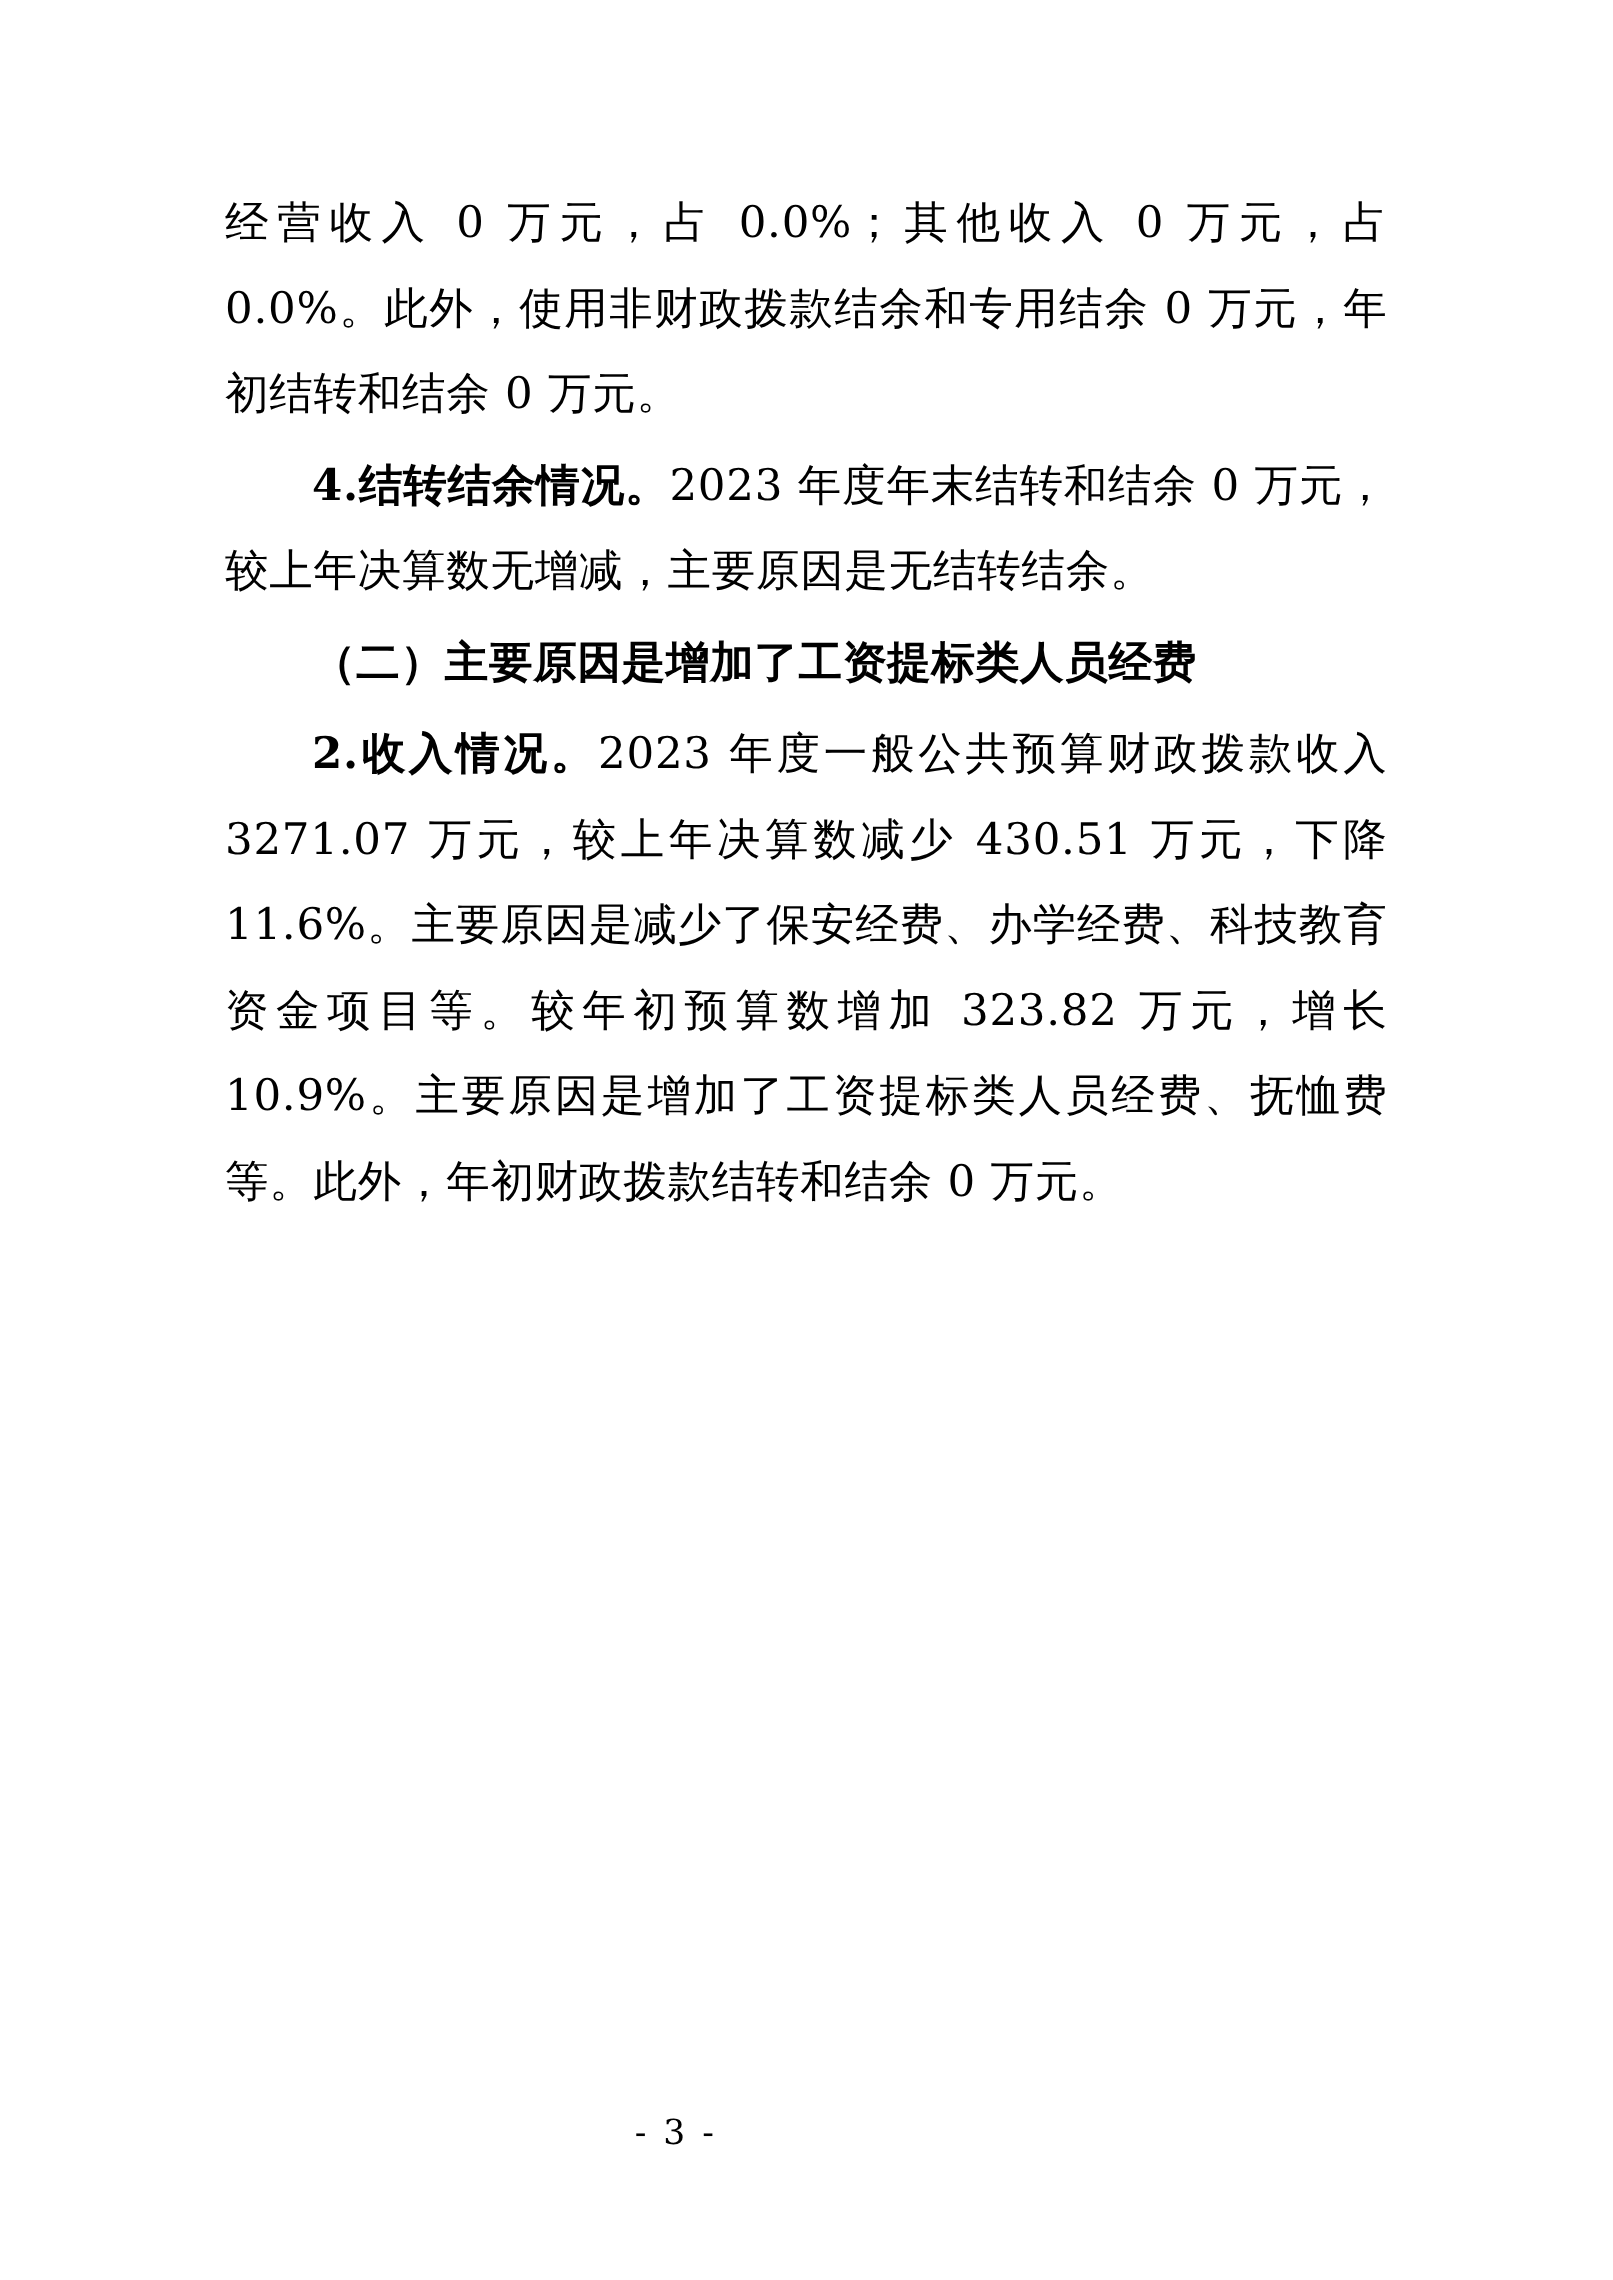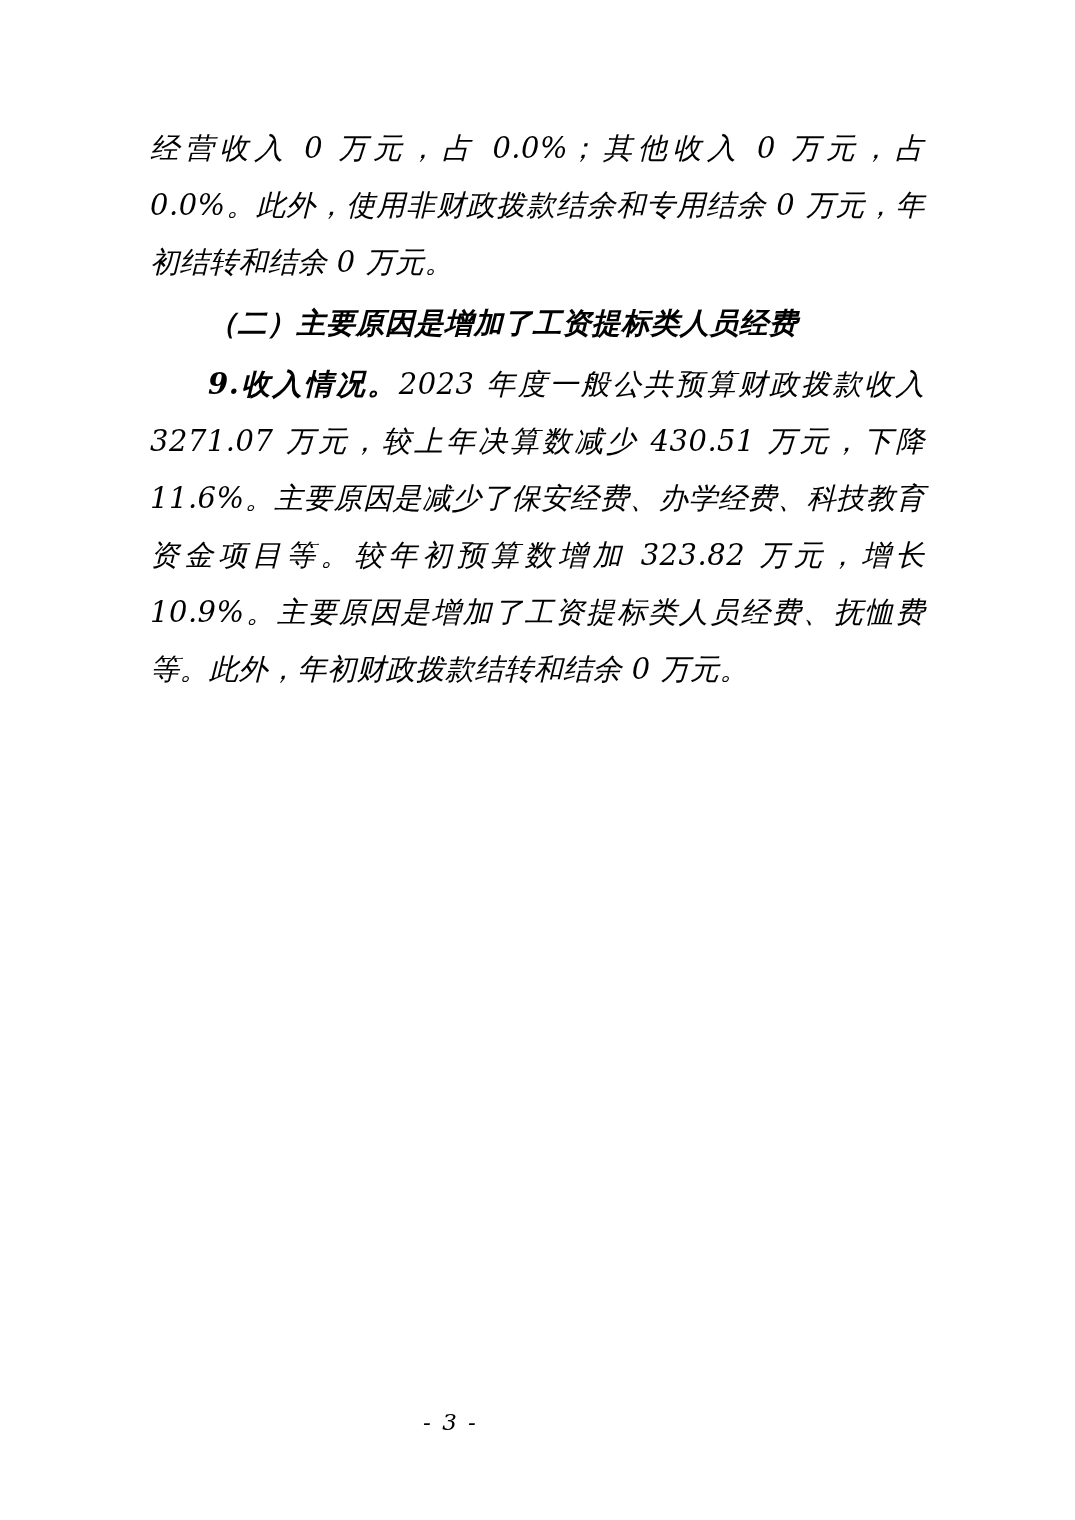--- a/index.html
+++ b/index.html
@@ -16,21 +16,20 @@
     overflow: hidden;
   }
   .page {
     position: absolute;
     left: 0;
     top: 0;
     width: 901px;
     height: 1520px;
     box-sizing: border-box;
     padding: 120px 150px 0 150px;
-    font-style: italic;
   }
   .doc-body {
     width: 775px;
     margin: 0 auto;
   }
   p.para {
     margin: 0 0 4px 0;
     font-size: 29px;
     line-height: 57px;
     text-align: justify;
@@ -66,25 +65,28 @@
 </style>
 </head>
 <body>
 
 <div class="page">
   <div class="doc-body">
 
     <p class="para">经营收入 0 万元，占 0.0%；其他收入 0 万元，占 0.0%。此外，使用非财政拨款结余和专用结余 0 万元，年初结转和结余 0 万元。</p>
 
 
+    <p class="para indent">
+      <span class="lead">4.结转结余情况。</span><span>2023 年度年末结转和结余 0 万元，较上年决算数无增减，主要原因是无结转结余。</span>
+    </p>
 
     <p class="heading">（二）主要原因是增加了工资提标类人员经费</p>
 
 
 
     <p class="para indent">
-      <span class="lead">9.收入情况。</span><span>2023 年度一般公共预算财政拨款收入 3271.07 万元，较上年决算数减少 430.51 万元，下降 11.6%。主要原因是减少了保安经费、办学经费、科技教育资金项目等。较年初预算数增加 323.82 万元，增长 10.9%。主要原因是增加了工资提标类人员经费、抚恤费等。此外，年初财政拨款结转和结余 0 万元。</span>
+      <span class="lead">2.收入情况。</span><span>2023 年度一般公共预算财政拨款收入 3271.07 万元，较上年决算数减少 430.51 万元，下降 11.6%。主要原因是减少了保安经费、办学经费、科技教育资金项目等。较年初预算数增加 323.82 万元，增长 10.9%。主要原因是增加了工资提标类人员经费、抚恤费等。此外，年初财政拨款结转和结余 0 万元。</span>
     </p>
 
   </div>
 
   <div class="page-number">- 3 -</div>
 </div>
 
 </body></html>

